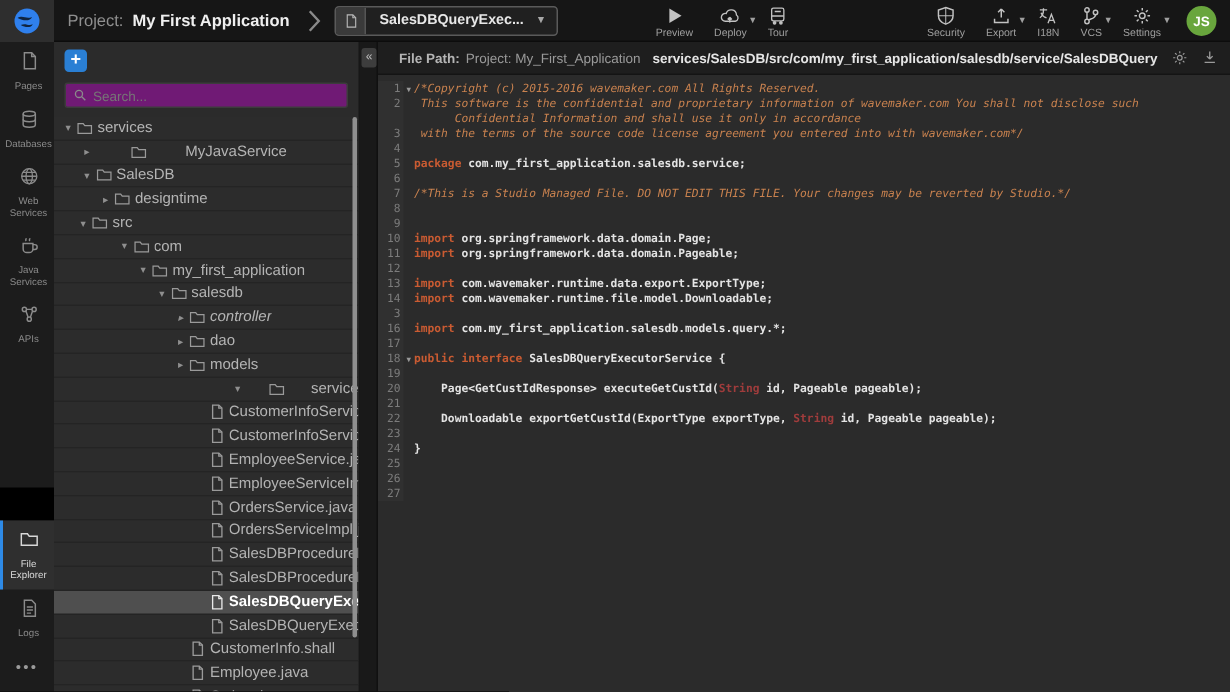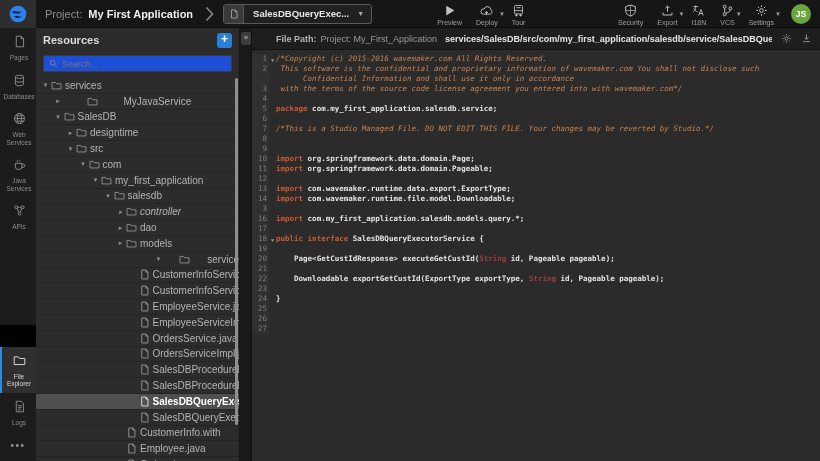--- a/index.html
+++ b/index.html
@@ -38,39 +38,39 @@
   .sb-item svg { width:13px; height:13px; }
   .sb-label { font-size:6.5px; line-height:7.5px; text-align:center; margin-top:2px; }
   .sb-item.active { background:#2f2f2f; border-left:2px solid #2e8ae6; color:#d8d8d8; }
   .sb-black { margin-top:auto; height:22px; background:#000; }
   .sb-more { color:#9a9a9a; text-align:center; font-size:10px; letter-spacing:1.5px; padding:9px 0 10px; }
   
   .panel { width:204px; background:#2b2b2b; display:flex; flex-direction:column; border-right:1px solid #171717; position:relative; flex:none; }
   .panel-header { height:24px; display:flex; align-items:center; padding:0 7px; }
   .panel-title { font-size:11px; font-weight:bold; color:#dcdcdc; flex:1; }
   .add-btn { width:15px; height:15px; background:#2a7fd4; border-radius:3px; color:#fff; font-size:12px; line-height:13px; text-align:center; font-weight:bold; }
-  .search-wrap { margin:3px 7px 6px; height:17px; background:#1d4ed8; border:1px solid #3c3c3c; border-radius:2px; display:flex; align-items:center; padding:0 5px; }
+  .search-wrap { margin:3px 7px 6px; height:17px; background:#701a75; border:1px solid #3c3c3c; border-radius:2px; display:flex; align-items:center; padding:0 5px; }
   .search-wrap svg { width:9px; height:9px; color:#8a8a8a; flex:none; }
   .search-input { background:transparent; border:0; outline:0; color:#bbb; font-size:9px; width:100%; margin-left:4px; font-family:"Liberation Sans",sans-serif; }
   .search-input::placeholder { color:#767676; }
   .tree { flex:1; overflow:hidden; }
   .tree-row { height:15.8px; display:flex; align-items:center; border-bottom:1px solid #242424; color:#b4b4b4; font-size:10px; white-space:nowrap; overflow:hidden; background:#2c2c2c; }
   .tree-arrow { width:11px; font-size:7px; color:#8f8f8f; text-align:center; flex:none; }
   .tree-icon { width:14px; flex:none; display:flex; align-items:center; }
   .tree-icon svg { width:11px; height:11px; color:#9a9a9a; }
   .tree-label { overflow:hidden; }
   .tree-row.selected { background:#4f4f4f; color:#fff; font-weight:bold; }
   .tree-row.selected .tree-icon svg { color:#e8e8e8; }
   .panel-scroll { position:absolute; right:1px; top:50px; width:3px; height:347px; background:#8f8f8f; border-radius:2px; }
   
   .strip { width:12px; background:#191919; border-right:1px solid #101010; position:relative; flex:none; }
   .collapse-btn { position:absolute; top:4px; left:1px; width:10px; height:13px; background:#3d3d3d; color:#c0c0c0; font-size:8px; line-height:12px; text-align:center; border-radius:2px; }
   
   .editor { flex:1; display:flex; flex-direction:column; background:#2b2b2b; min-width:0; }
-  .pathbar { height:22px; background:#1e1e1e; border-bottom:1px solid #141414; display:flex; align-items:center; padding:0 8px 0 24px; font-size:9px; color:#9a9a9a; white-space:nowrap; }
+  .pathbar { height:22px; background:#1e1e1e; border-bottom:1px solid #141414; display:flex; align-items:center; padding:0 8px 0 14px; font-size:9px; color:#9a9a9a; white-space:nowrap; }
   .pb-prefix { font-weight:bold; color:#b5b5b5; margin-right:4px; }
   .pb-project { margin-right:8px; }
   .pb-path { color:#e6e6e6; font-weight:bold; flex:1; overflow:hidden; }
   .pb-icons { display:flex; align-items:center; }
   .pb-icons svg { width:11px; height:11px; color:#9a9a9a; margin-left:9px; }
   .code { flex:1; overflow:hidden; font-family:"DejaVu Sans Mono", monospace; font-size:7.5px; line-height:10px; padding-top:4px; background:#2b2b2b; }
   .code-row { display:flex; height:10px; }
   .gutter { width:17px; flex:none; text-align:right; color:#7c7c7c; background:#303030; padding-right:2px; position:relative; font-weight:normal; }
   .gutter .fold { position:absolute; right:-5px; top:1px; font-size:5px; color:#999; }
   .line { padding-left:7px; white-space:pre; font-weight:bold; color:#e4e4e4; }
@@ -252,21 +252,20 @@
               <path d="M4 1.5h6l3 3v10H4z"></path>
               <path d="M6 7h5M6 9.5h5M6 12h3.5"></path>
             </svg></span>
           <span class="sb-label">Logs</span>
         </div>
         <div class="sb-more">•••</div>
       </div>
 
     <div class="panel">
       <div class="panel-header">
-        <span class="panel-title">Resources</span>
         <span class="add-btn">+</span>
       </div>
       <div class="search-wrap">
         <svg viewBox="0 0 16 16" fill="none" stroke="currentColor" stroke-width="1.6">
             <circle cx="6.5" cy="6.5" r="4.2"></circle>
             <path d="M9.8 9.8L14 14"></path>
           </svg>
         <input class="search-input" placeholder="Search..." style="">
       </div>
       <div class="tree" id="tree">
@@ -299,21 +298,21 @@
           </div>
           <div class="tree-row" style="padding-left: 29px;">
             <span class="tree-arrow">▸</span>
             <span class="tree-icon">
               <svg viewBox="0 0 16 16" fill="none" stroke="currentColor" stroke-width="1.2">
                 <path d="M1.5 3.5h5l1.5 2h6.5v7.5h-13z"></path>
               </svg>
             </span>
             <span class="tree-label">designtime</span>
           </div>
-          <div class="tree-row" style="padding-left: 29px;">
+          <div class="tree-row" style="padding-left: 14px;">
             <span class="tree-arrow">▾</span>
             <span class="tree-icon">
               <svg viewBox="0 0 16 16" fill="none" stroke="currentColor" stroke-width="1.2">
                 <path d="M1.5 3.5h5l1.5 2h6.5v7.5h-13z"></path>
               </svg>
             </span>
             <span class="tree-label">src</span>
           </div>
           <div class="tree-row" style="padding-left: 41.5px;">
             <span class="tree-arrow">▾</span>
@@ -479,21 +478,21 @@
             <span class="tree-label">SalesDBQueryExecutorServiceImpl.java</span>
           </div>
           <div class="tree-row" style="padding-left: 79px;">
             <span class="tree-arrow"></span>
             <span class="tree-icon">
               <svg viewBox="0 0 16 16" fill="none" stroke="currentColor" stroke-width="1.3">
                 <path d="M4 1.5h6l3 3v10H4z"></path>
                 <path d="M10 1.5v3h3"></path>
               </svg>
             </span>
-            <span class="tree-label">CustomerInfo.with</span>
+            <span class="tree-label">CustomerInfo.shall</span>
           </div>
           <div class="tree-row" style="padding-left: 79px;">
             <span class="tree-arrow"></span>
             <span class="tree-icon">
               <svg viewBox="0 0 16 16" fill="none" stroke="currentColor" stroke-width="1.3">
                 <path d="M4 1.5h6l3 3v10H4z"></path>
                 <path d="M10 1.5v3h3"></path>
               </svg>
             </span>
             <span class="tree-label">Employee.java</span>

